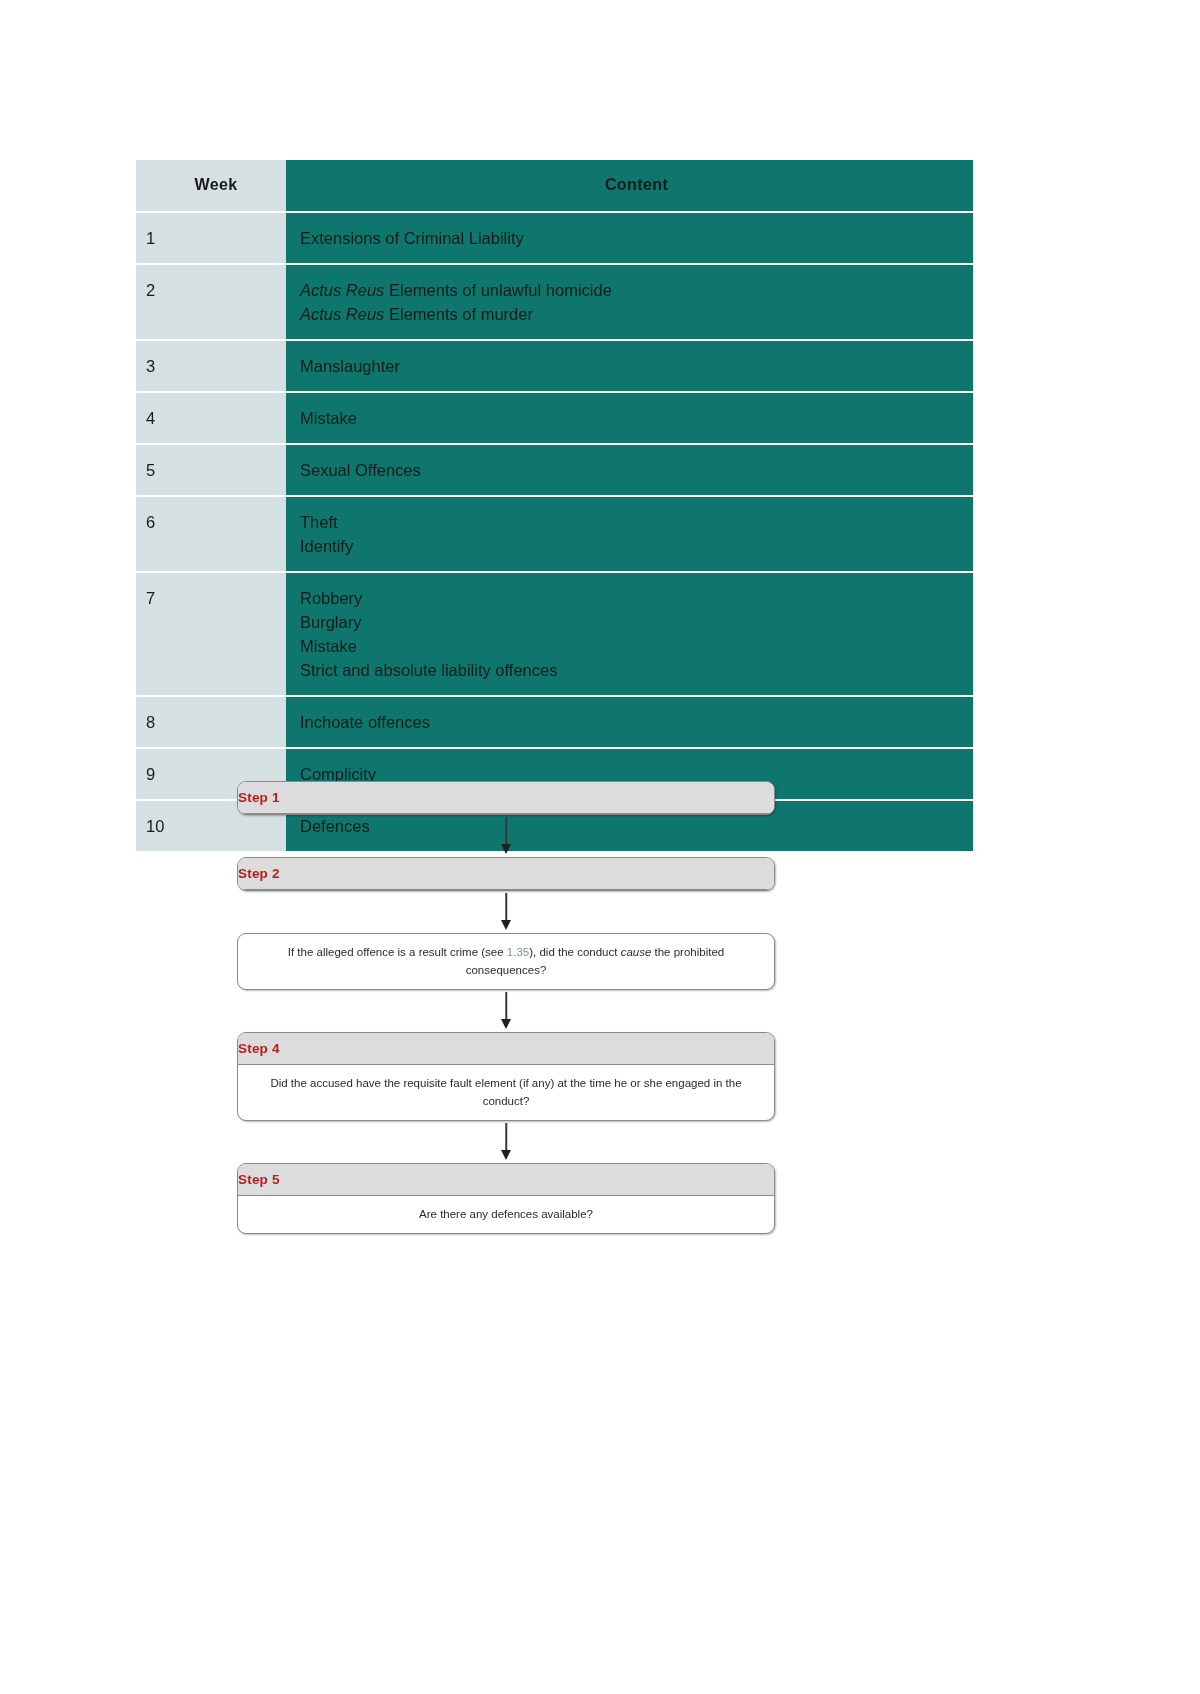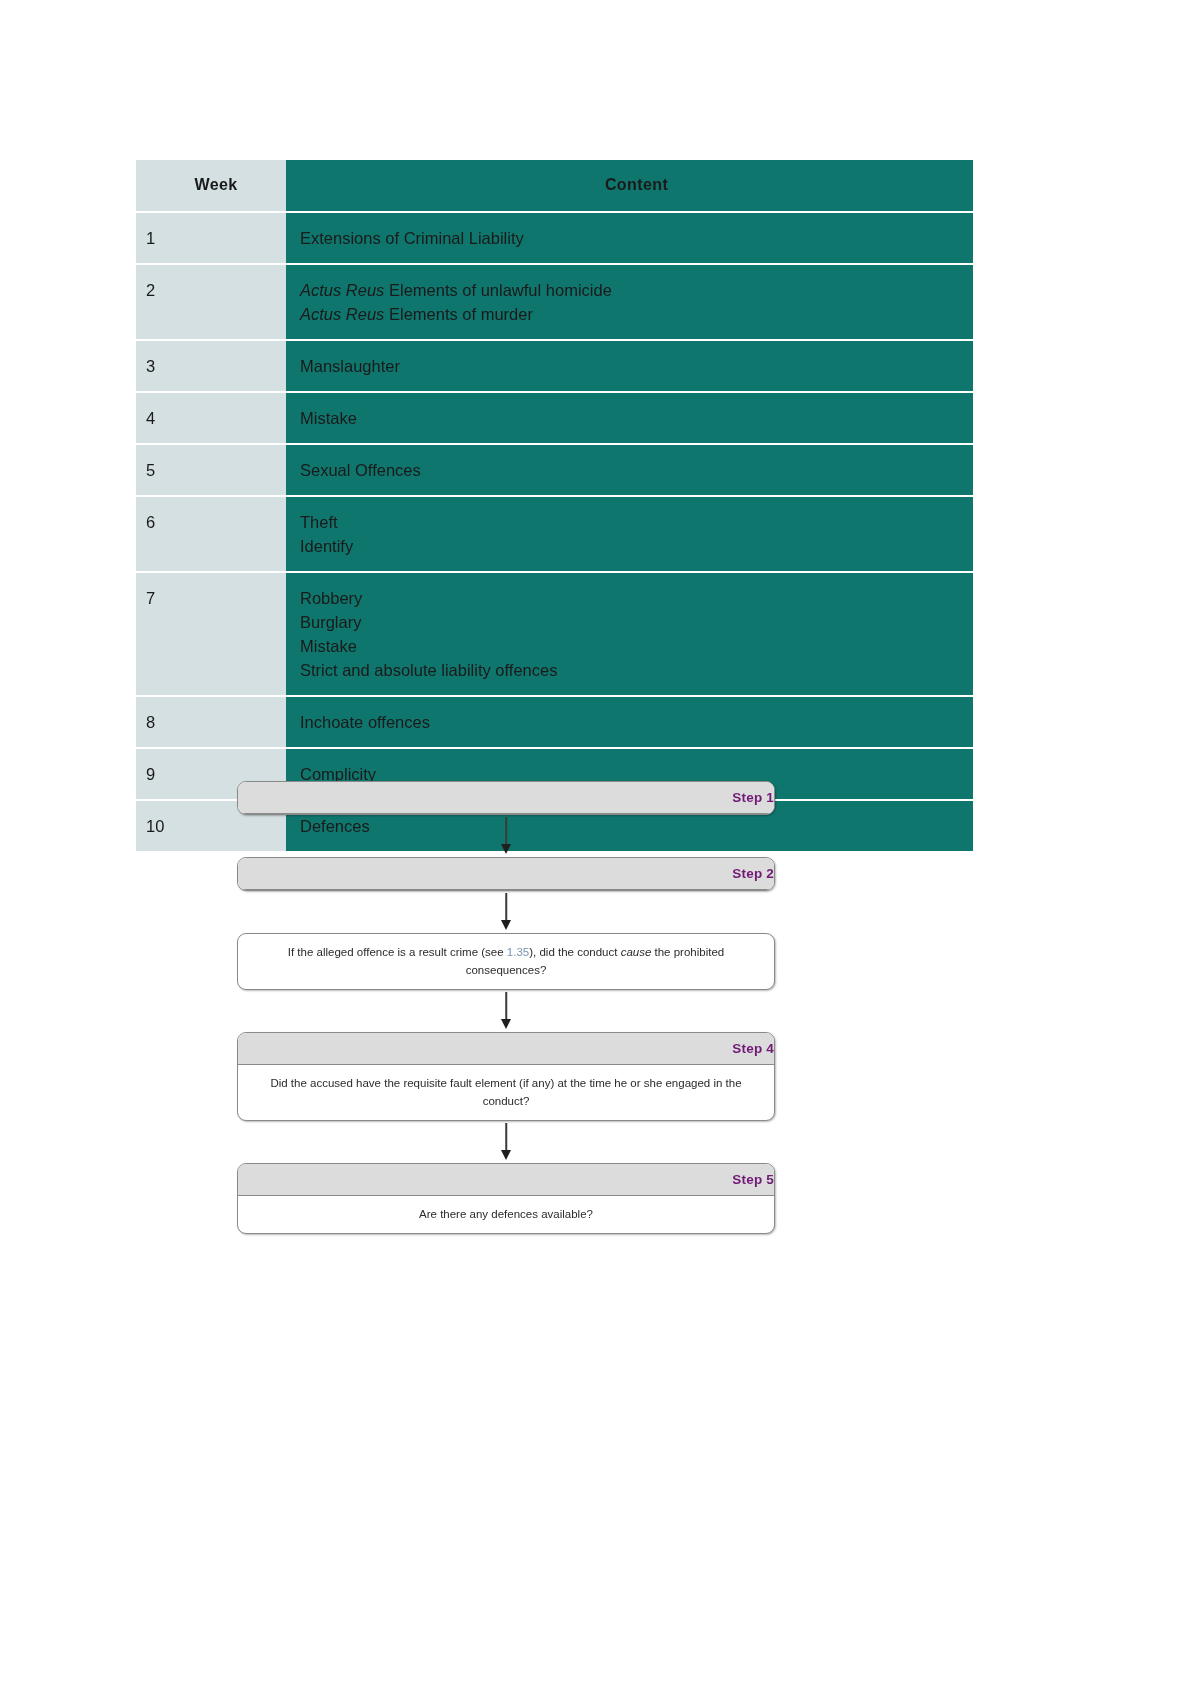--- a/index.html
+++ b/index.html
@@ -66,24 +66,24 @@
   .flow-step {
     border: 1.5px solid #8a8a8a;
     border-radius: 9px;
     background: #ffffff;
     box-shadow: 1px 1px 2px rgba(0,0,0,0.28);
     overflow: hidden;
   }
   .flow-step-title {
     background: #dcdcdc;
     border-bottom: 1.5px solid #8a8a8a;
-    text-align: right;
+    text-align: left;
     font-weight: bold;
     font-size: 13.5px;
-    color: #701a75;
+    color: #b91c1c;
     padding: 8px 0 8px;
     letter-spacing: 0.2px;
   }
   .flow-step-body {
     text-align: center;
     font-size: 11.5px;
     line-height: 18px;
     color: #2b2b2b;
     padding: 9px 22px 10px;
   }

